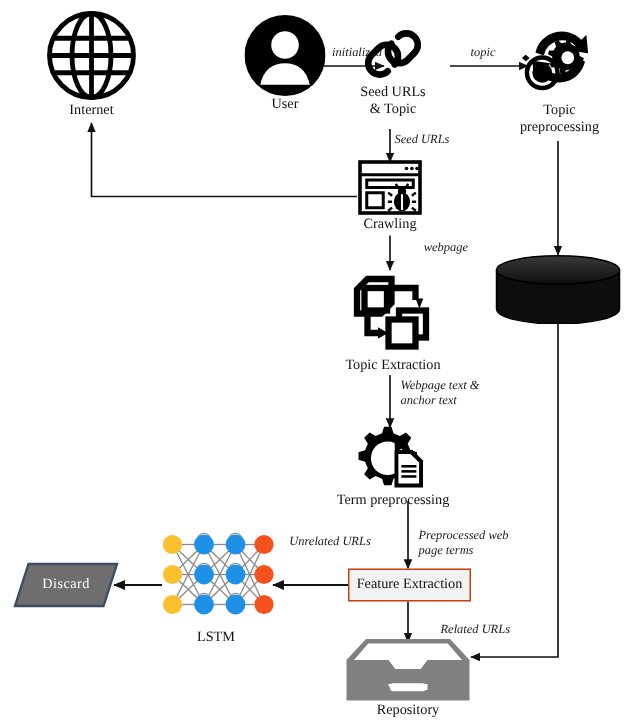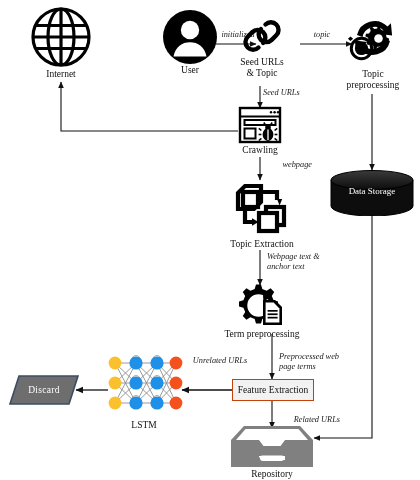--- a/index.html
+++ b/index.html
@@ -256,21 +256,20 @@
     </svg>
     <div class="node-label">Crawling</div>
   </div>
 
   <div class="node" style="left:329px; top:170px; width:86px;">
     <div style="position:relative; width:86px; height:46px;">
       <svg class="icon-svg" width="86" height="46" viewBox="0 0 86 46">
         <path d="M2,10 L2,36 a41,10 0 0 0 82,0 L84,10 Z" fill="#0d0d0d" stroke="#000000" stroke-width="1"></path>
         <ellipse cx="43" cy="10" rx="41" ry="9.5" fill="url(#cylTop)" stroke="#000000" stroke-width="1"></ellipse>
       </svg>
-      <div class="cyl-text">Data Storage</div>
     </div>
   </div>
 
   <div class="node" style="left:226px; top:178px; width:72px;">
     <svg class="icon-svg" width="60" height="60" viewBox="0 0 60 60">
       <g fill="none" stroke="#000000" stroke-width="4.2" stroke-linejoin="miter">
 
         <path d="M6,15 L13,8 L29,8 L29,24 L22,31 L6,31 Z"></path>
         <rect x="11" y="14" width="15" height="15" fill="#ffffff"></rect>
 

